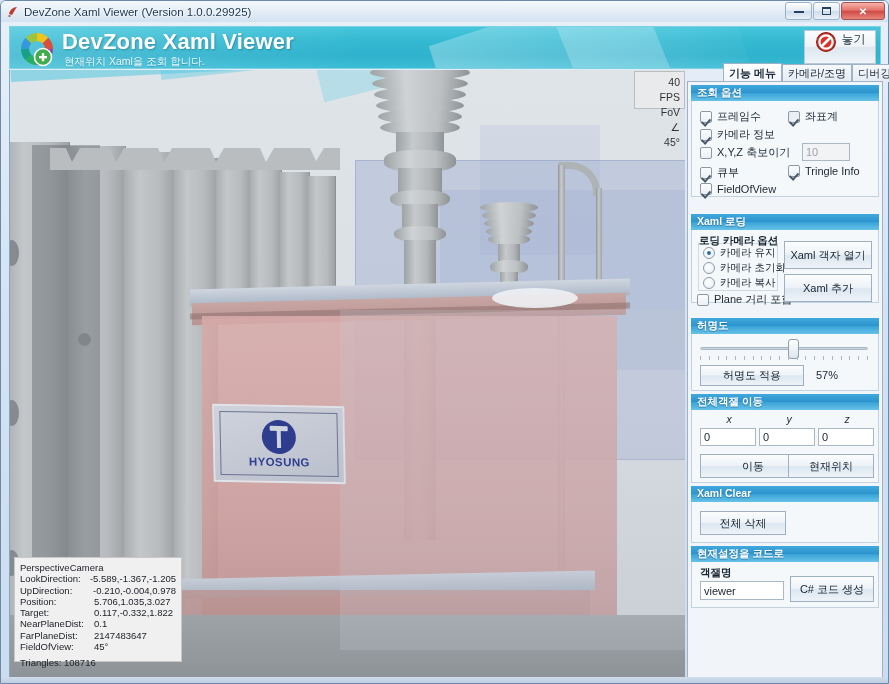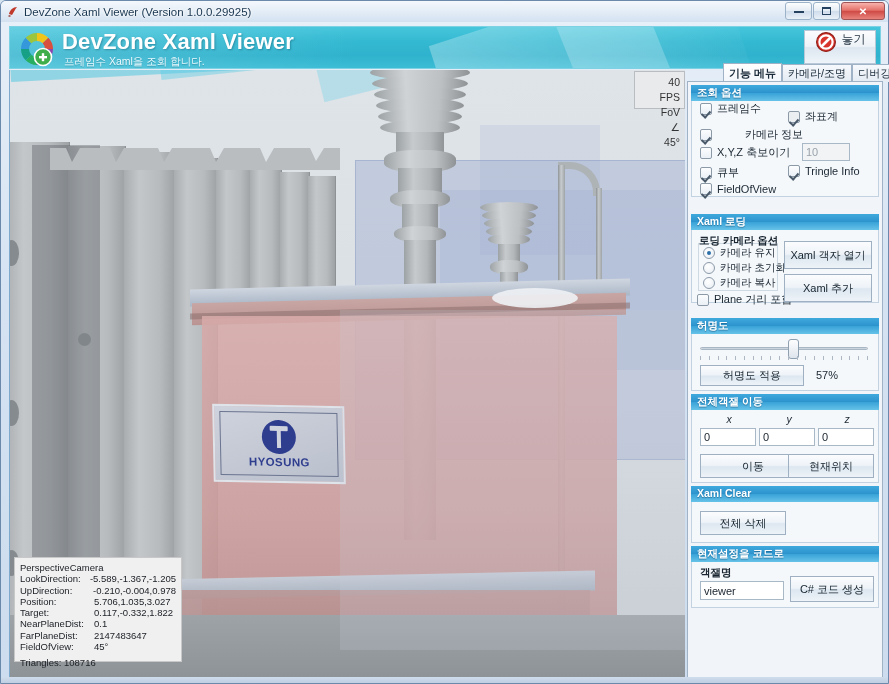--- a/index.html
+++ b/index.html
@@ -423,21 +423,21 @@
           <path d="M-16,0 A16,16 0 0 1 -11.3,-11.3 L-5.7,-5.7 A8,8 0 0 0 -8,0 Z" fill="#3498db"></path>
           <path d="M-11.3,-11.3 A16,16 0 0 1 0,-16 L0,-8 A8,8 0 0 0 -5.7,-5.7 Z" fill="#9bc53d"></path>
         </g>
         <circle cx="25" cy="27" r="8.5" fill="#3fae4a" stroke="#ffffff" stroke-width="1.6"></circle>
         <rect x="21" y="26" width="8" height="2.4" fill="#ffffff"></rect>
         <rect x="23.8" y="23.2" width="2.4" height="8" fill="#ffffff"></rect>
       </svg>
     </div>
 
     <div class="app-title">DevZone Xaml Viewer</div>
-    <div class="app-sub">프레임수 Xaml을 조회 합니다.</div>
+    <div class="app-sub">현재위치 Xaml을 조회 합니다.</div>
 
     <div id="close-panel">
       <span class="deny-icon">
         <svg width="22" height="22" viewBox="0 0 22 22">
           <circle cx="11" cy="11" r="9.4" fill="#d9342b" stroke="#8f1f18" stroke-width="1.2"></circle>
           <circle cx="11" cy="11" r="6.6" fill="none" stroke="#ffffff" stroke-width="2.2"></circle>
           <rect x="4.6" y="9.7" width="12.8" height="2.6" fill="#ffffff" transform="rotate(-45 11 11)"></rect>
         </svg>
       </span>
       <span class="lbl">늫기</span>
@@ -573,29 +573,29 @@
       <div class="tab active">기능 메뉴</div>
       <div class="tab">카메라/조명</div>
       <div class="tab">디버깅 정보</div>
     </div>
 
     <div id="tabpage">
 
       <div class="grp" style="top:3px;">
         <div class="grp-hdr">조회 옵션</div>
         <div class="grp-body" style="height:96px;">
-          <div class="cbrow" style="left:8px; top:0;">
+          <div class="cbrow" style="left:8px; top:8px;">
             <span class="cb checked"></span>
             <span>프레임수</span>
           </div>
           <div class="cbrow" style="left:96px; top:8px;">
             <span class="cb checked dim"></span>
             <span>좌표계</span>
           </div>
-          <div class="cbrow" style="left:8px; top:26px;gap:28px;">
+          <div class="cbrow" style="left:8px; top:26px;">
             <span class="cb checked"></span>
             <span>카메라 정보</span>
           </div>
           <div class="cbrow" style="left:8px; top:44px;">
             <span class="cb"></span>
             <span>X,Y,Z 축보이기</span>
           </div>
           <input class="txtin disabled" readonly="" style="position: absolute; left: 110px; top: 42px; width: 48px;" value="10">
           <div class="cbrow" style="left:8px; top:64px;">
             <span class="cb checked"></span>

